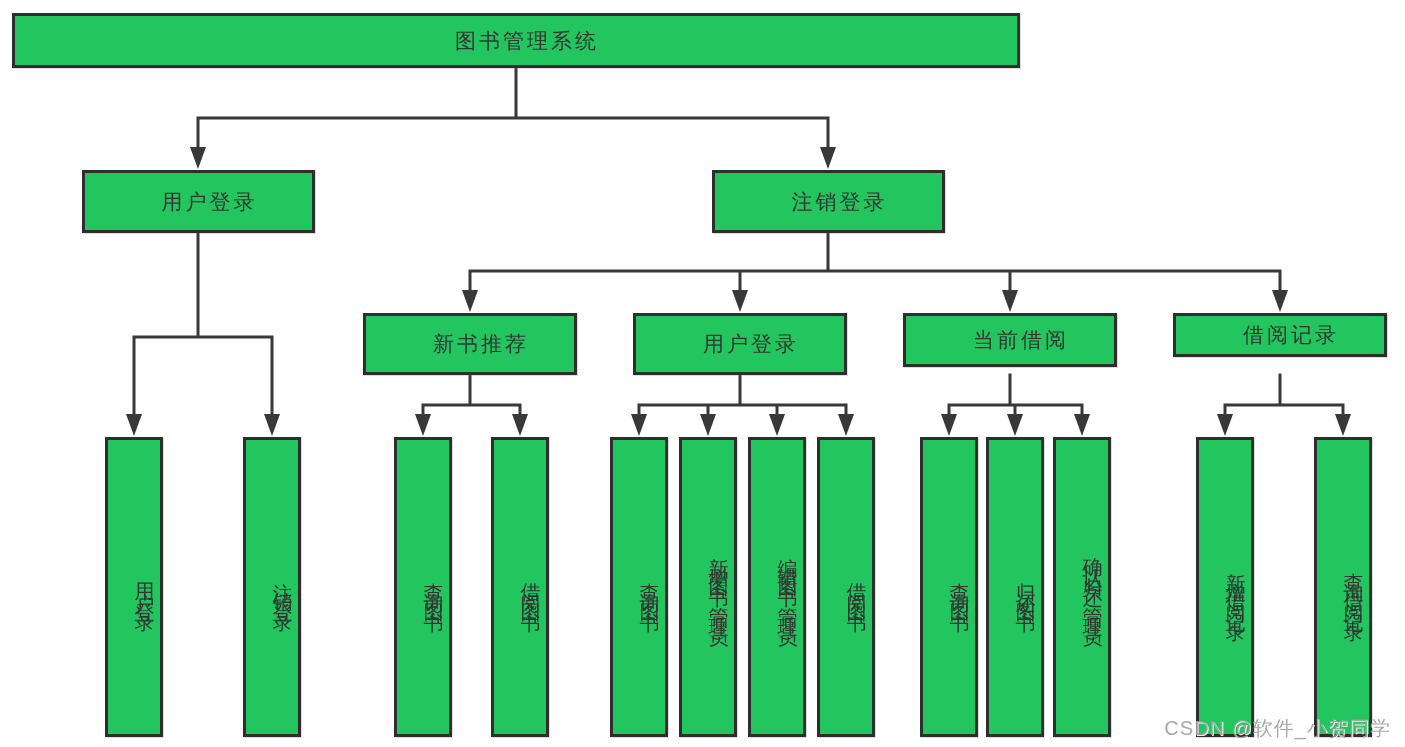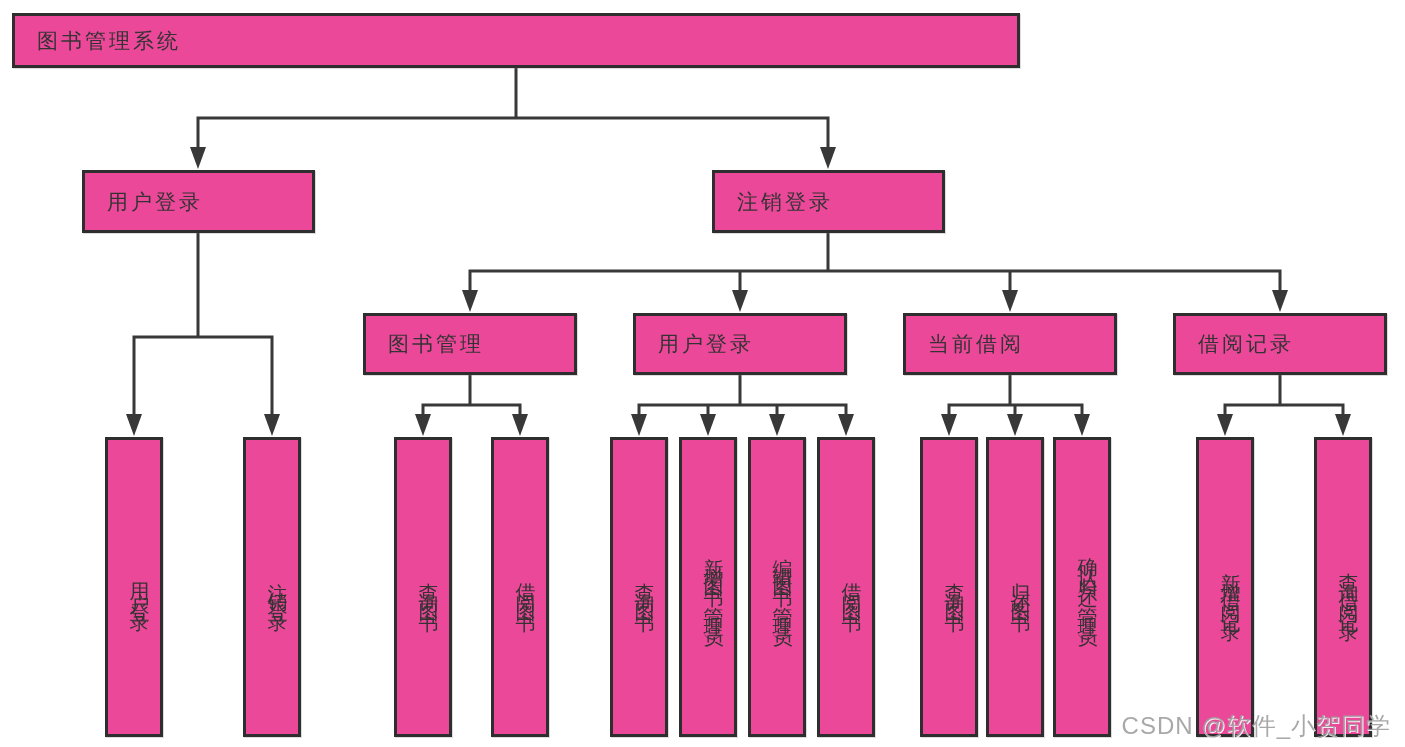--- a/index.html
+++ b/index.html
@@ -18,25 +18,26 @@
   .connectors {
     position: absolute;
     left: 0;
     top: 0;
     z-index: 1;
   }
   .node {
     position: absolute;
     z-index: 2;
     box-sizing: border-box;
-    background: #ec4899;
+    background: #22c55e;
     border: 3px solid #2e2e2e;
     box-shadow: 1px 1px 0 rgba(120,120,120,0.25);
     display: flex;
     align-items: center;
+    justify-content: center;
     color: #333333;
     padding-left: 22px;
   }
   .node .hlabel {
     font-size: 21px;
     letter-spacing: 3px;
     white-space: nowrap;
     color: #333333;
   }
   .node .vlabel {
@@ -49,43 +50,43 @@
     color: #333333;
   }
   
   #n-root           { left: 12px;   top: 13px;  width: 1008px; height: 55px; }
   
   #n-user-login     { left: 82px;   top: 170px; width: 233px;  height: 63px; }
   #n-book-mgmt      { left: 712px;  top: 170px; width: 233px;  height: 63px; }
   
   #n-new-books      { left: 363px;  top: 313px; width: 214px;  height: 62px; }
   #n-book-borrow    { left: 633px;  top: 313px; width: 214px;  height: 62px; }
-  #n-current-borrow { left: 903px;  top: 313px; width: 214px;  height: 62px; }
-  #n-borrow-records { left: 1173px; top: 313px; width: 214px;  height: 62px; }
+  #n-current-borrow { left: 903px;  top: 313px; width: 214px;  height: 54px; }
+  #n-borrow-records { left: 1173px; top: 313px; width: 214px;  height: 44px; }
   
   .leaf             { top: 437px; width: 58px; height: 300px; }
   #n-leaf-user-login     { left: 105px; }
   #n-leaf-logout         { left: 243px; }
   #n-leaf-query-a        { left: 394px; }
   #n-leaf-borrow-a       { left: 491px; }
   #n-leaf-query-b        { left: 610px; }
   #n-leaf-add-book       { left: 679px; }
   #n-leaf-edit-book      { left: 748px; }
   #n-leaf-borrow-b       { left: 817px; }
   #n-leaf-query-c        { left: 920px; }
   #n-leaf-return-book    { left: 986px; }
   #n-leaf-confirm-return { left: 1053px; }
   #n-leaf-add-record     { left: 1196px; }
   #n-leaf-query-record   { left: 1314px; }
   .watermark {
     position: absolute;
     z-index: 3;
     right: 14px;
     bottom: 5px;
-    font-size: 24px;
+    font-size: 20px;
     letter-spacing: 1px;
     color: rgba(158,158,158,0.9);
     text-shadow: 1px 1px 0 rgba(255,255,255,0.9);
     white-space: nowrap;
   }
 </style>
 </head>
 <body>
 
 <div class="stage">
@@ -128,21 +129,21 @@
   </div>
 
   <div class="node" id="n-user-login">
     <span class="hlabel">用户登录</span>
   </div>
   <div class="node" id="n-book-mgmt">
     <span class="hlabel">注销登录</span>
   </div>
 
   <div class="node" id="n-new-books">
-    <span class="hlabel">图书管理</span>
+    <span class="hlabel">新书推荐</span>
   </div>
   <div class="node" id="n-book-borrow">
     <span class="hlabel">用户登录</span>
   </div>
   <div class="node" id="n-current-borrow">
     <span class="hlabel">当前借阅</span>
   </div>
   <div class="node" id="n-borrow-records">
     <span class="hlabel">借阅记录</span>
   </div>

